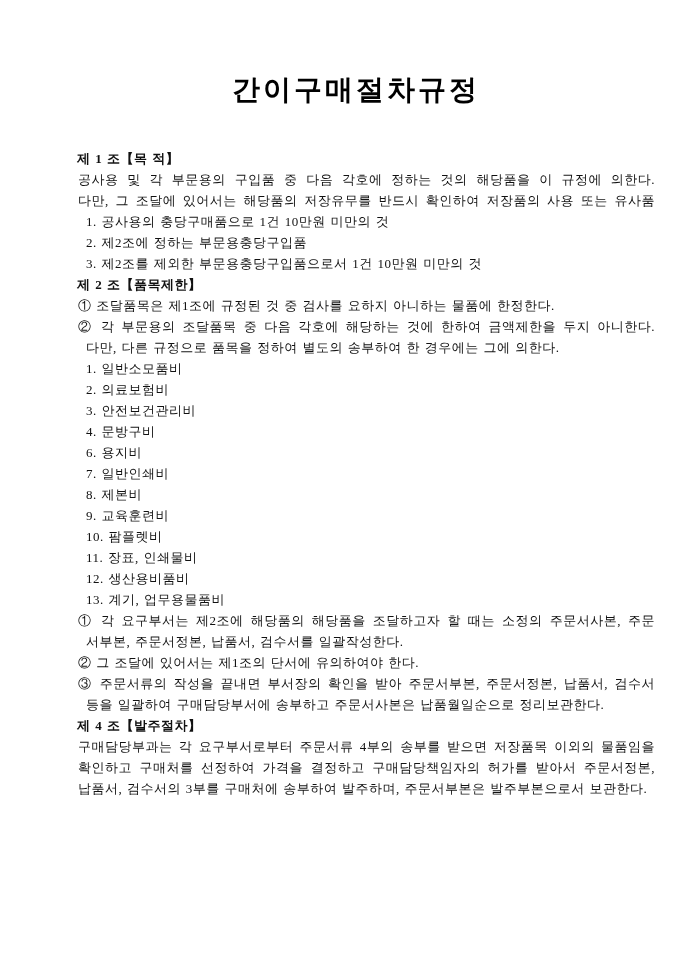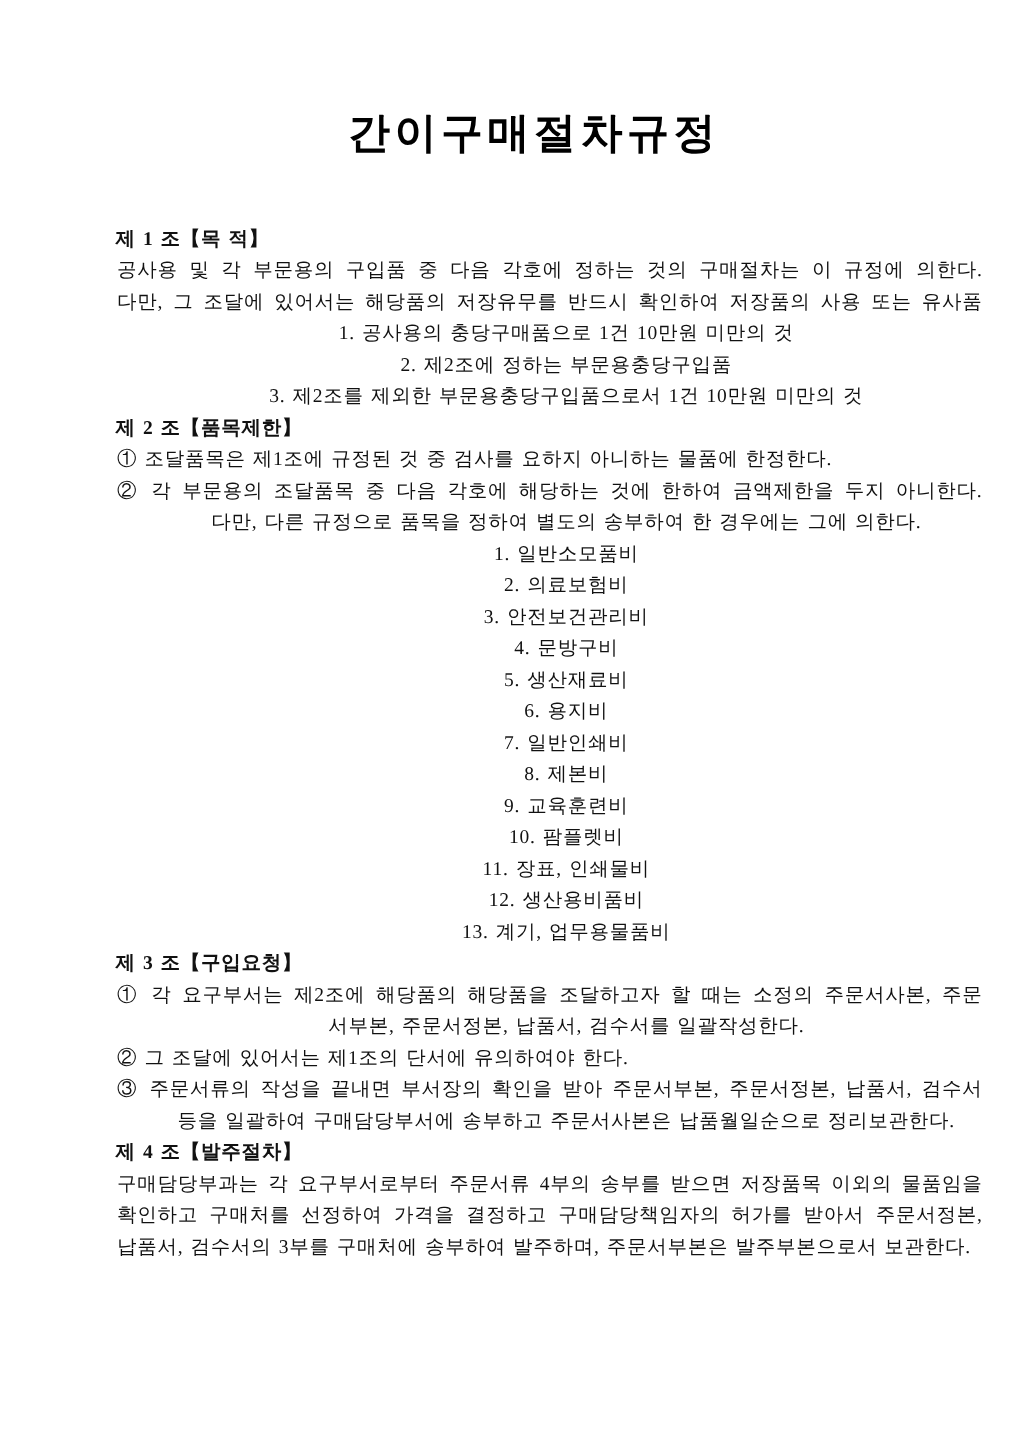--- a/index.html
+++ b/index.html
@@ -37,65 +37,63 @@
     letter-spacing: 0.5px;
     word-spacing: 1px;
     white-space: nowrap;
     margin-left: 20px;
   }
   .art-heading {
     font-weight: bold;
     letter-spacing: 0.5px;
   }
   .l1 { margin-left: 21px; }
-  .l2 { margin-left: 43px; text-align: center; }
+  .l2 { margin-left: 29px; }
   .j {
     white-space: normal;
     text-align: justify;
     text-align-last: justify;
   }
 </style>
 </head>
 <body>
 
 <div class="page">
 
   <h1 class="doc-title">간이구매절차규정</h1>
 
   <div>
     <div class="line art-heading">제 1 조【목  적】</div>
-    <div class="line l1 j">공사용 및 각 부문용의 구입품 중 다음 각호에 정하는 것의 구매절차는 이 규정에 의한다.</div>
+    <div class="line l1 j">공사용 및 각 부문용의 구입품 중 다음 각호에 정하는 것의 해당품을 이 규정에 의한다.</div>
     <div class="line l1 j">다만, 그 조달에 있어서는 해당품의 저장유무를 반드시 확인하여 저장품의 사용 또는 유사품</div>
     <div class="line l2">1. 공사용의 충당구매품으로 1건 10만원 미만의 것</div>
     <div class="line l2">2. 제2조에 정하는 부문용충당구입품</div>
     <div class="line l2">3. 제2조를 제외한 부문용충당구입품으로서 1건 10만원 미만의 것</div>
   </div>
 
   <div>
     <div class="line art-heading">제 2 조【품목제한】</div>
     <div class="line l1">① 조달품목은 제1조에 규정된 것 중 검사를 요하지 아니하는 물품에 한정한다.</div>
     <div class="line l1 j">② 각 부문용의 조달품목 중 다음 각호에 해당하는 것에 한하여 금액제한을 두지 아니한다.</div>
     <div class="line l2">다만, 다른 규정으로 품목을 정하여 별도의 송부하여 한 경우에는 그에 의한다.</div>
     <div class="line l2">1. 일반소모품비</div>
     <div class="line l2">2. 의료보험비</div>
     <div class="line l2">3. 안전보건관리비</div>
     <div class="line l2">4. 문방구비</div>
-    <div class="line l2">5. 생산재료비</div>
     <div class="line l2">6. 용지비</div>
     <div class="line l2">7. 일반인쇄비</div>
     <div class="line l2">8. 제본비</div>
     <div class="line l2">9. 교육훈련비</div>
     <div class="line l2">10. 팜플렛비</div>
     <div class="line l2">11. 장표, 인쇄물비</div>
     <div class="line l2">12. 생산용비품비</div>
     <div class="line l2">13. 계기, 업무용물품비</div>
   </div>
 
   <div>
-    <div class="line art-heading">제 3 조【구입요청】</div>
     <div class="line l1 j">① 각 요구부서는 제2조에 해당품의 해당품을 조달하고자 할 때는 소정의 주문서사본, 주문</div>
     <div class="line l2">서부본, 주문서정본, 납품서, 검수서를 일괄작성한다.</div>
     <div class="line l1">② 그 조달에 있어서는 제1조의 단서에 유의하여야 한다.</div>
     <div class="line l1 j">③ 주문서류의 작성을 끝내면 부서장의 확인을 받아 주문서부본, 주문서정본, 납품서, 검수서</div>
     <div class="line l2">등을 일괄하여 구매담당부서에 송부하고 주문서사본은 납품월일순으로 정리보관한다.</div>
   </div>
 
   <div>
     <div class="line art-heading">제 4 조【발주절차】</div>
     <div class="line l1 j">구매담당부과는 각 요구부서로부터 주문서류 4부의 송부를 받으면 저장품목 이외의 물품임을</div>

